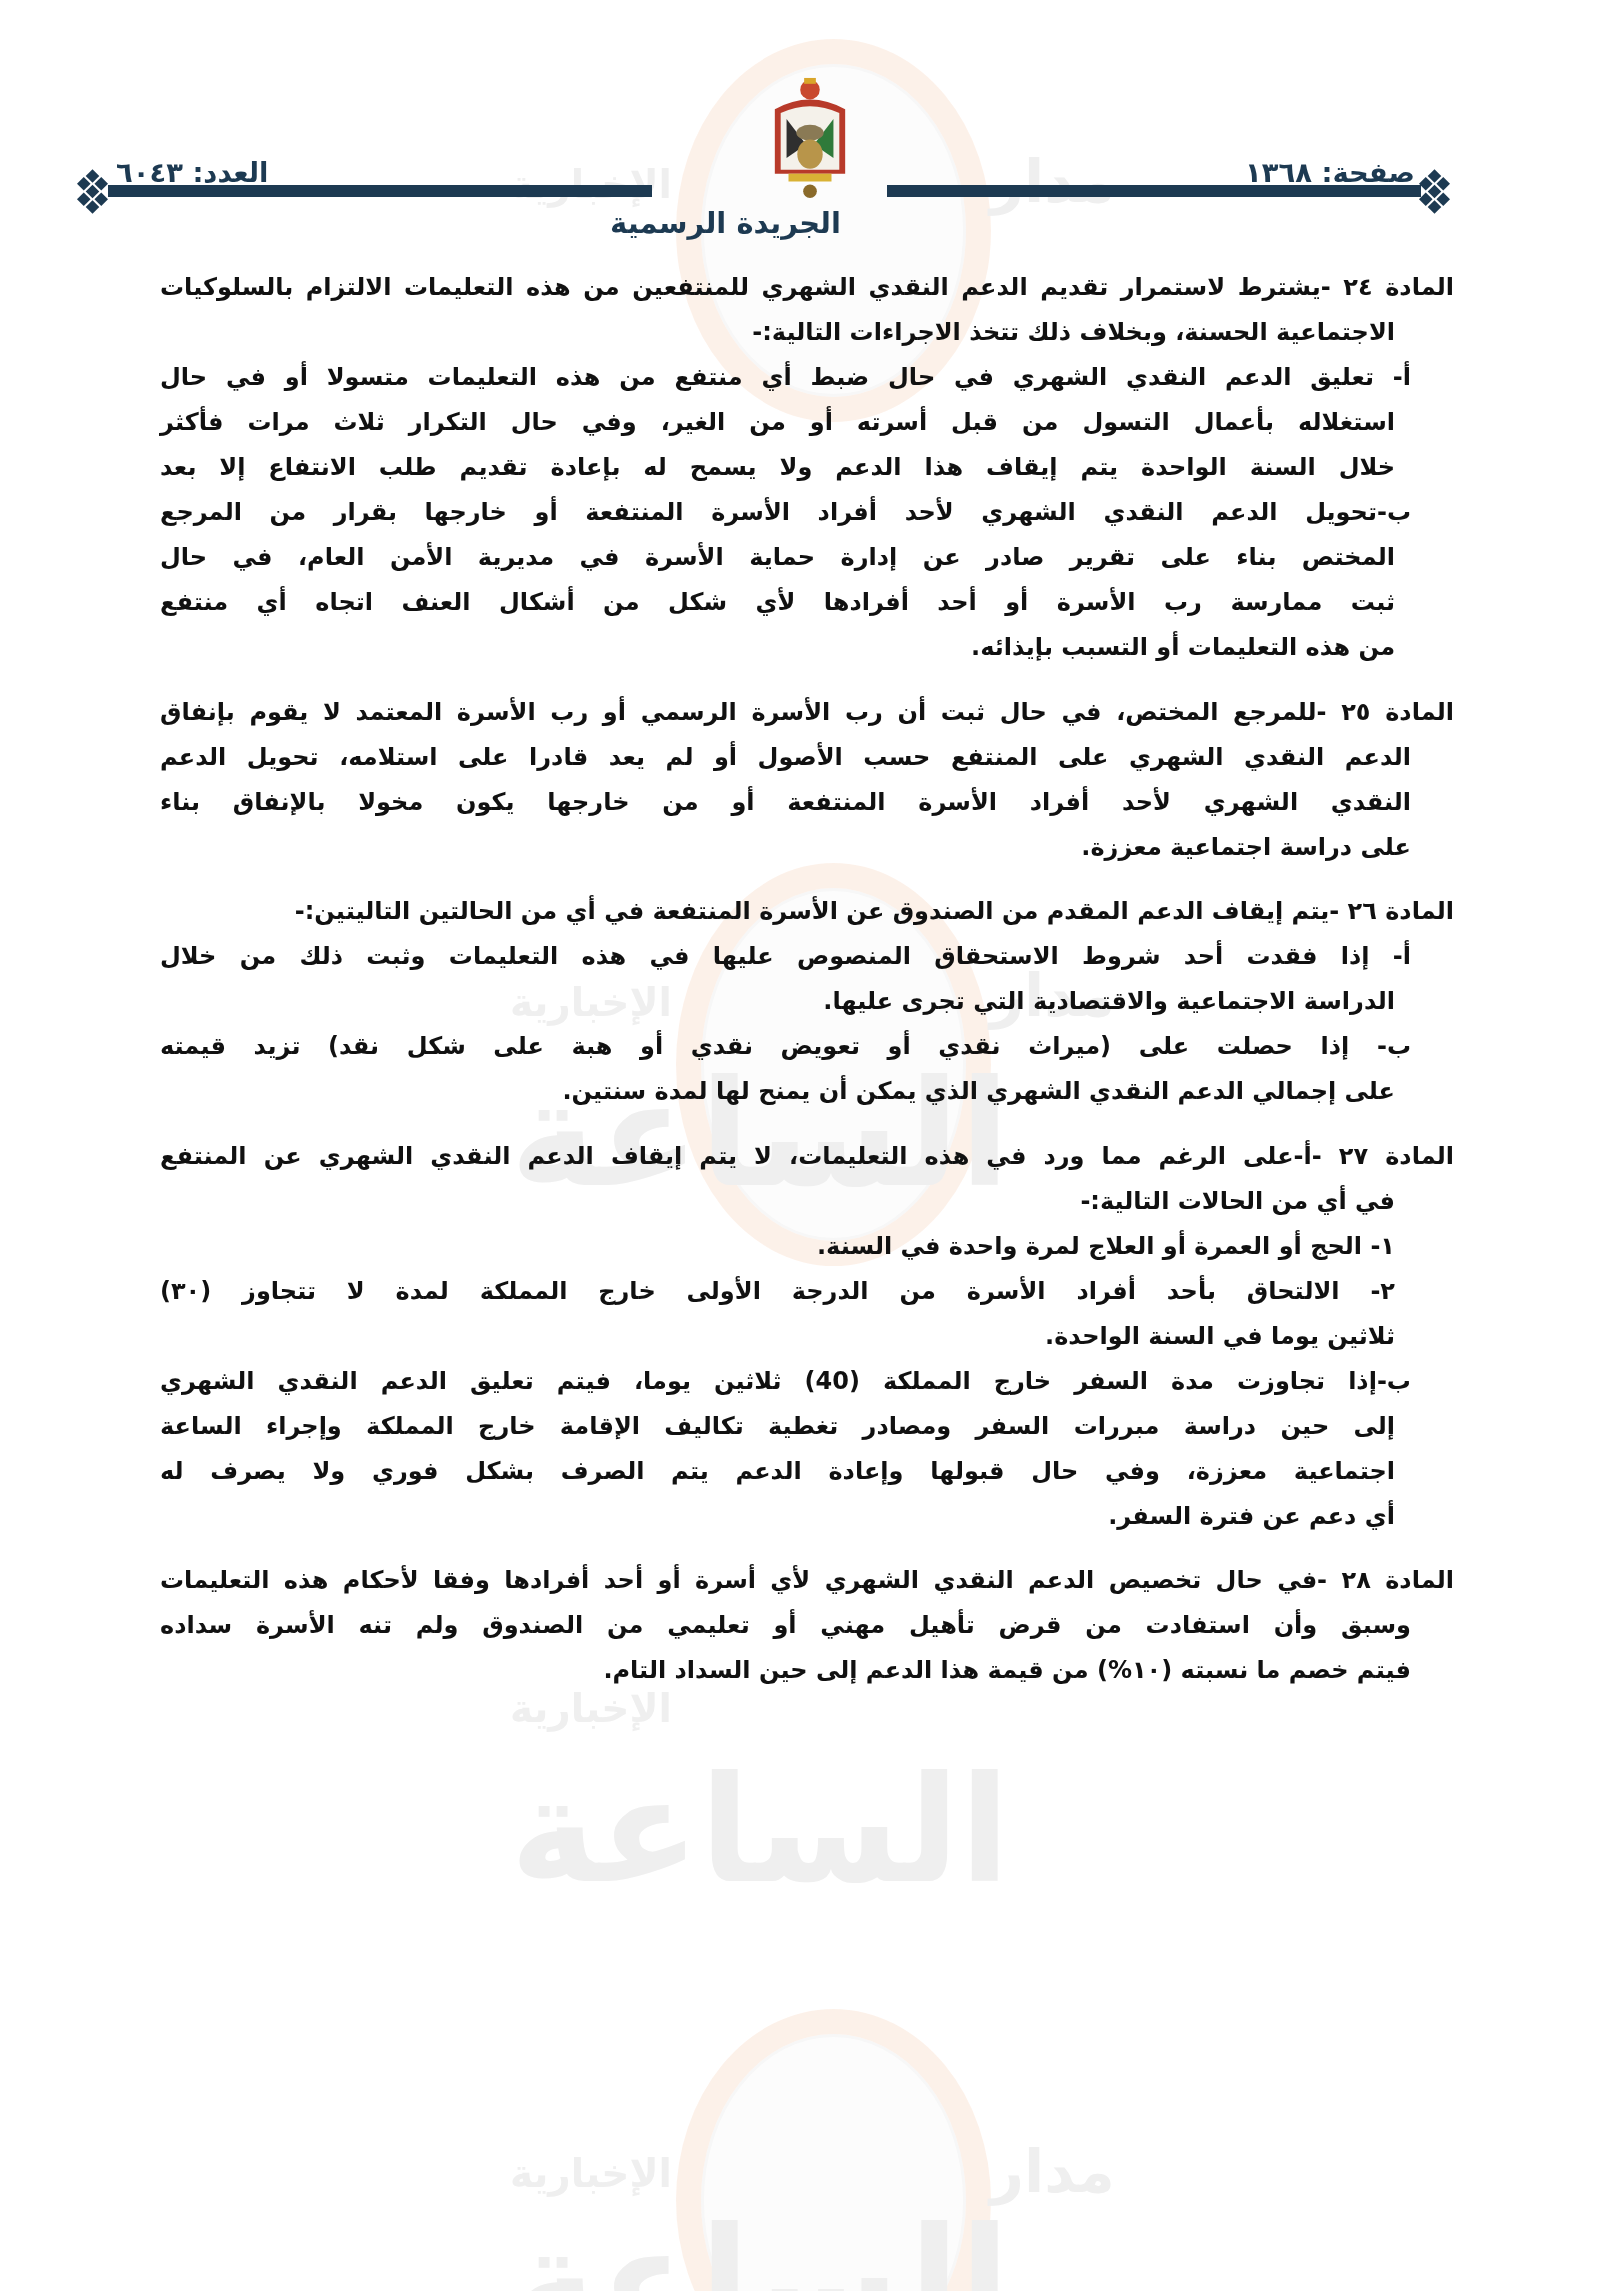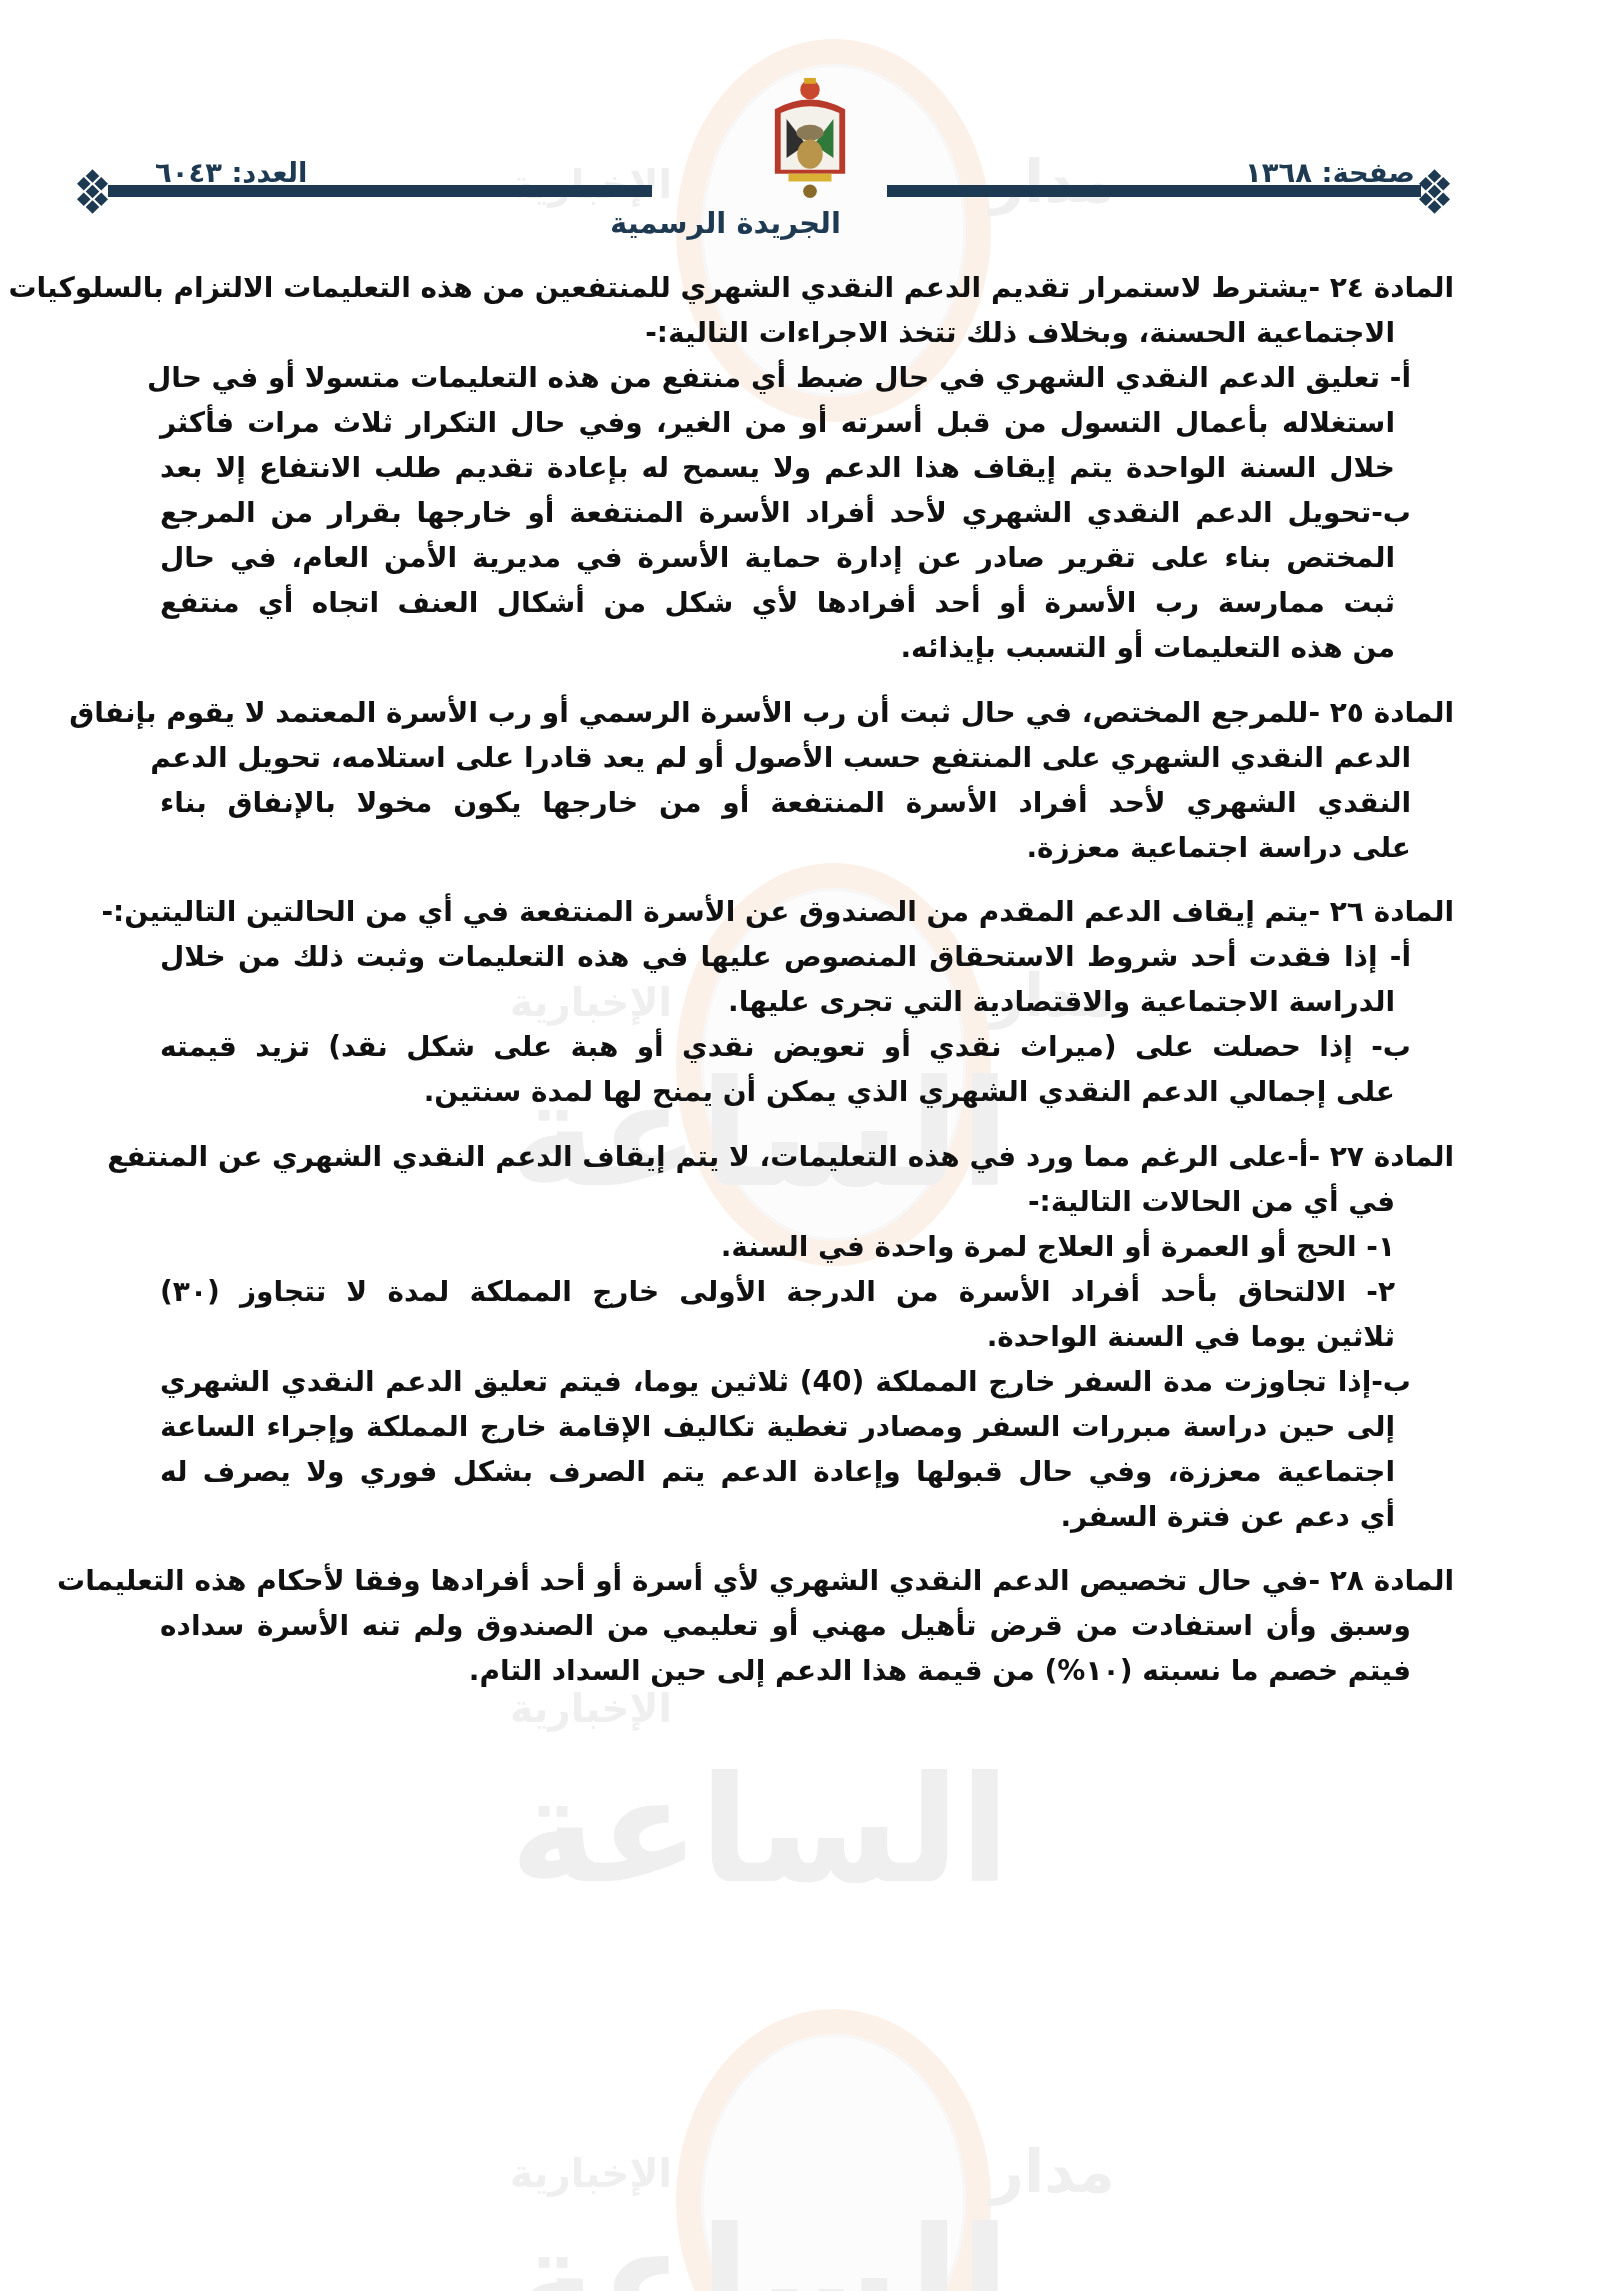--- a/index.html
+++ b/index.html
@@ -8,26 +8,26 @@
   .watermark { position:absolute; pointer-events:none; }
   .wm-clock { border-radius:50%; border:25.5px solid #fbe6d8; background:#fafafa;
               box-shadow: inset 0 0 0 2.9px #f1f1f1; }
   .wm-text { color:#efefef; font-weight:bold; font-family:"DejaVu Sans",sans-serif; }
   .header { position:absolute; top:0; left:0; width:1621px; height:265px; }
   .hline { position:absolute; height:11.8px; background:#1d3a52; top:185px; }
   .knot { position:absolute; top:169px; width:33px; height:45px; }
   .page-num, .issue-num { position:absolute; top:157px; font-weight:bold; font-size:27.4px; color:#1d3a52;
                           font-family:"DejaVu Sans",sans-serif; }
   .page-num { right:206px; }
-  .issue-num { left:116px;margin-left:39px; }
+  .issue-num { left:116px; }
   .emblem { position:absolute; left:761px; top:76px; width:98px; height:127px; }
   .gazette-title { position:absolute; top:206px; left:0; width:1451px; text-align:center;
                    font-weight:bold; font-size:29px; color:#1d3a52; }
   .content { position:absolute; top:265px; right:167px; width:1294px; font-weight:bold;
-             font-size:28px; line-height:45px; }
+             font-size:24px; line-height:45px; }
   .article { margin-bottom:19.6px; }
   .article.gap { margin-top:14px; }
   .line { white-space:nowrap; text-align:justify; text-align-last:justify; }
   .line.last { text-align-last:right; }
   .ind1 { padding-right:0; }
   .ind2 { padding-right:43px; }
   .ind3 { padding-right:59px; }
 </style>
 </head>
 <body>

